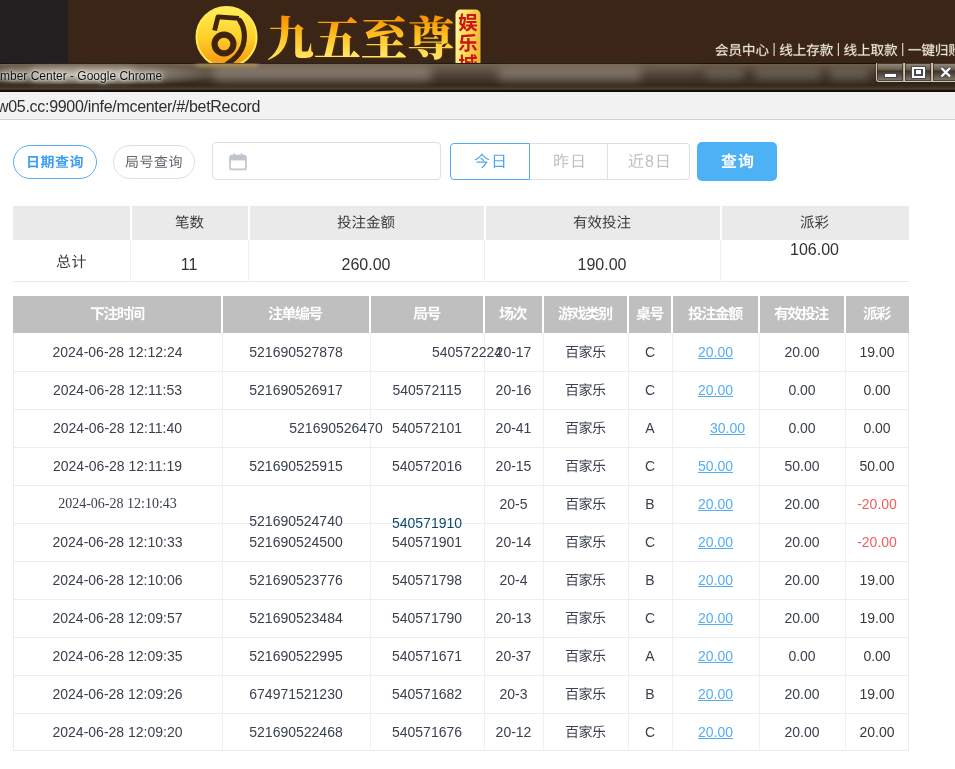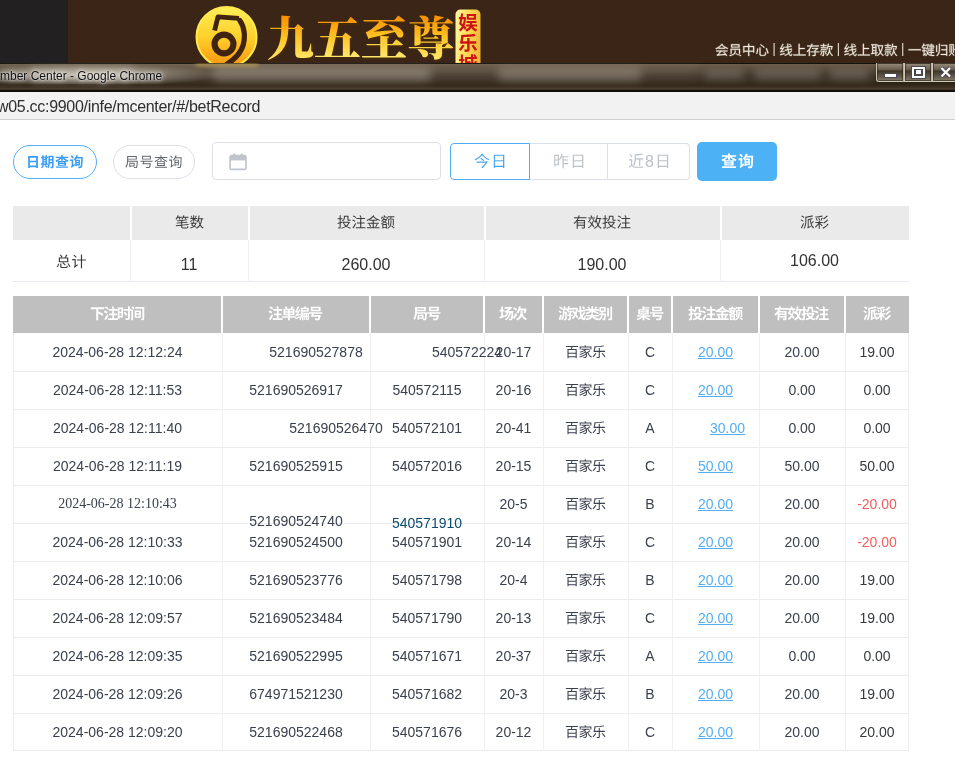--- a/index.html
+++ b/index.html
@@ -398,21 +398,21 @@
 <div style="position:absolute;left:248px;top:240px;width:1px;height:42px;background:#efeff4"></div>
 <div style="position:absolute;left:484px;top:240px;width:1px;height:42px;background:#efeff4"></div>
 <div style="position:absolute;left:720px;top:240px;width:1px;height:42px;background:#efeff4"></div>
 <svg style="position:absolute;left:55.8px;top:252.4px;overflow:visible;" width="33" height="19">
     <use href="#r603b" transform="translate(0.0,15.0) scale(0.0150,-0.0150)" fill="#3a3a3a"></use>
     <use href="#r8ba1" transform="translate(15.5,15.0) scale(0.0150,-0.0150)" fill="#3a3a3a"></use>
   </svg>
 <div class="num15" style="left:130px;top:254.5px;width:118px">11</div>
 <div class="num15" style="left:248px;top:254.5px;width:236px">260.00</div>
 <div class="num15" style="left:484px;top:254.5px;width:236px">190.00</div>
-<div class="num15" style="left:720px;top:251px;width:189px">106.00</div>
+<div class="num15" style="left:720px;top:240px;width:189px">106.00</div>
 <div style="position:absolute;left:13px;top:296px;width:896px;height:37px;background:#bfbfbf"></div>
 <div style="position:absolute;left:221px;top:296px;width:2px;height:37px;background:#fff"></div>
 <div style="position:absolute;left:369px;top:296px;width:2px;height:37px;background:#fff"></div>
 <div style="position:absolute;left:483px;top:296px;width:2px;height:37px;background:#fff"></div>
 <div style="position:absolute;left:542px;top:296px;width:2px;height:37px;background:#fff"></div>
 <div style="position:absolute;left:627px;top:296px;width:2px;height:37px;background:#fff"></div>
 <div style="position:absolute;left:671px;top:296px;width:2px;height:37px;background:#fff"></div>
 <div style="position:absolute;left:758px;top:296px;width:2px;height:37px;background:#fff"></div>
 <div style="position:absolute;left:844px;top:296px;width:2px;height:37px;background:#fff"></div>
 <svg style="position:absolute;left:89.9px;top:303.6px;overflow:visible;" width="58" height="19">
@@ -474,21 +474,21 @@
 <div style="position:absolute;left:13px;top:713px;width:896px;height:1px;background:#ebebf0"></div>
 <div style="position:absolute;left:222px;top:333px;width:1px;height:418px;background:#f0f0f4"></div>
 <div style="position:absolute;left:370px;top:333px;width:1px;height:418px;background:#f0f0f4"></div>
 <div style="position:absolute;left:484px;top:333px;width:1px;height:418px;background:#f0f0f4"></div>
 <div style="position:absolute;left:543px;top:333px;width:1px;height:418px;background:#f0f0f4"></div>
 <div style="position:absolute;left:628px;top:333px;width:1px;height:418px;background:#f0f0f4"></div>
 <div style="position:absolute;left:672px;top:333px;width:1px;height:418px;background:#f0f0f4"></div>
 <div style="position:absolute;left:759px;top:333px;width:1px;height:418px;background:#f0f0f4"></div>
 <div style="position:absolute;left:845px;top:333px;width:1px;height:418px;background:#f0f0f4"></div>
 <div class="num14" style="left:13px;top:343px;width:209px;color:#3a414d;">2024-06-28 12:12:24</div>
-<div class="num14" style="left:222px;top:343px;width:148px;color:#3a414d;padding-left:20px;">521690527878</div>
+<div class="num14" style="left:222px;top:343px;width:148px;color:#3a414d;">521690527878</div>
 <div class="num14" style="left:370px;top:343px;width:114px;color:#3a414d;padding-left:40px;">540572224</div>
 <div class="num14" style="left:484px;top:343px;width:59px;color:#3a414d;">20-17</div>
 <svg style="position:absolute;left:565.0px;top:342.5px;overflow:visible;" width="43" height="18">
     <use href="#r767e" transform="translate(0.0,14.0) scale(0.0140,-0.0140)" fill="#3b4250"></use>
     <use href="#r5bb6" transform="translate(13.5,14.0) scale(0.0140,-0.0140)" fill="#3b4250"></use>
     <use href="#r4e50" transform="translate(27.0,14.0) scale(0.0140,-0.0140)" fill="#3b4250"></use>
   </svg>
 <div class="num14" style="left:628px;top:343px;width:44px;color:#3a414d;">C</div>
 <div class="num14" style="left:672px;top:343px;width:87px;color:#55aef3;text-decoration:underline;">20.00</div>
 <div class="num14" style="left:759px;top:343px;width:86px;color:#3a414d;">20.00</div>

